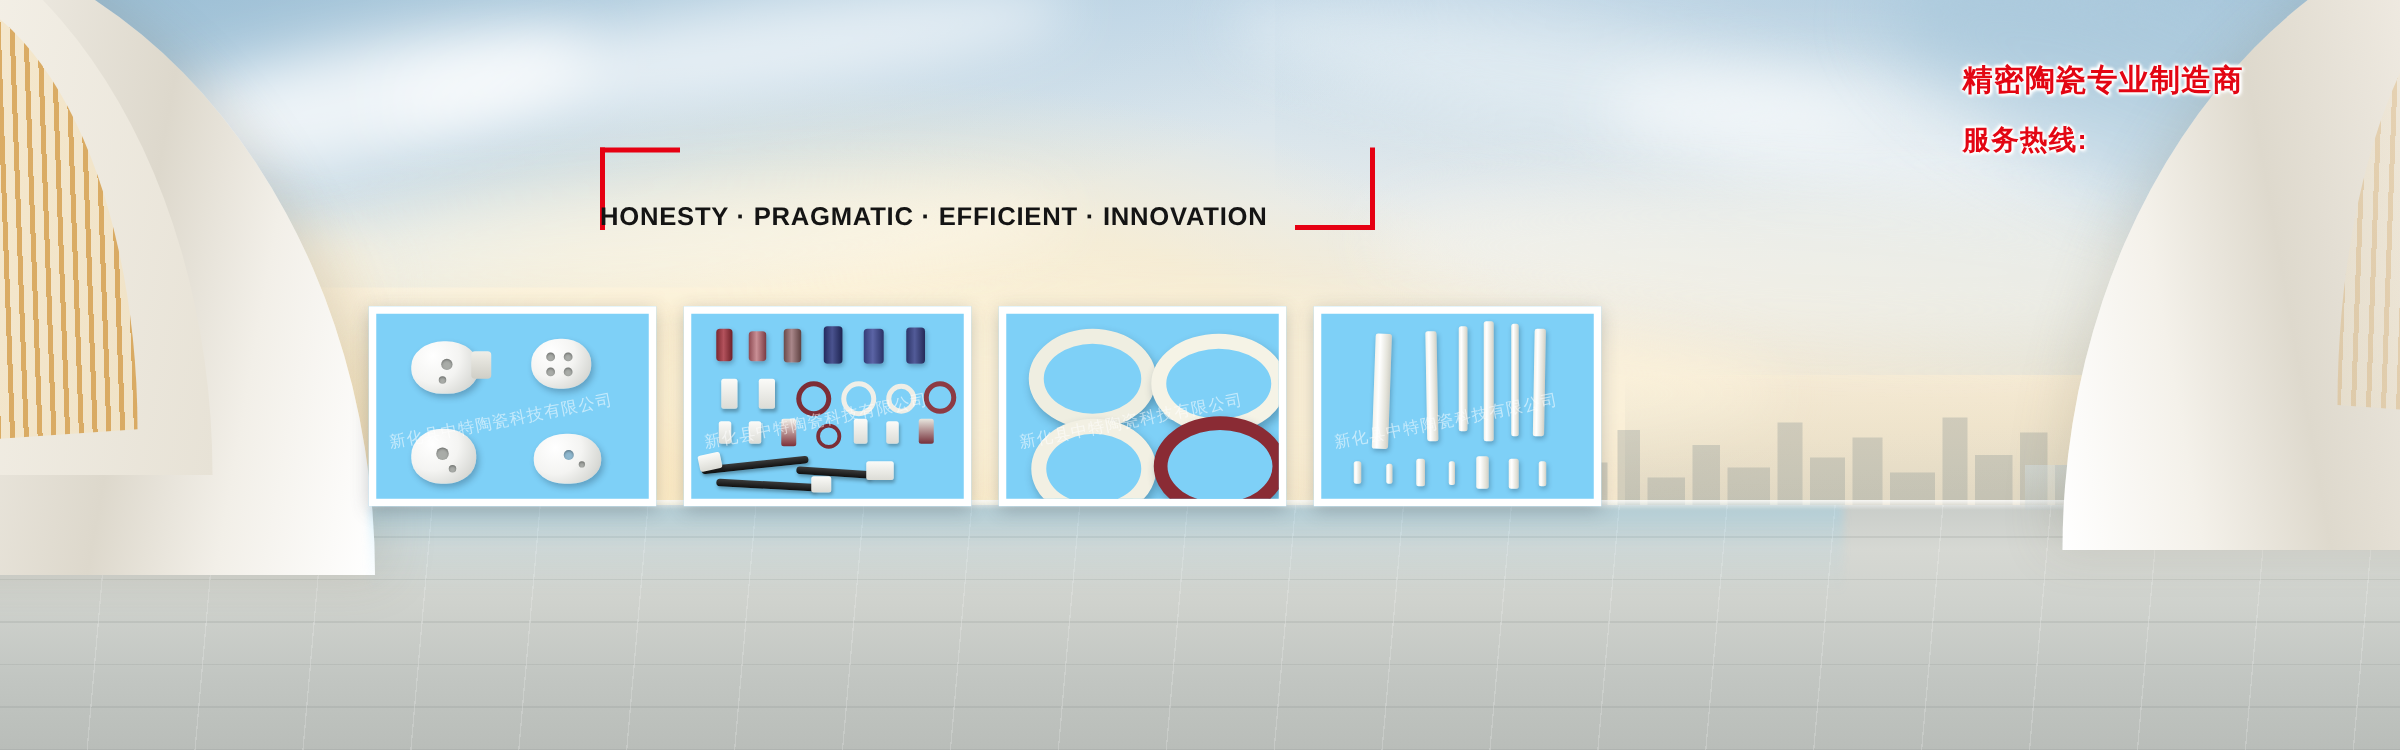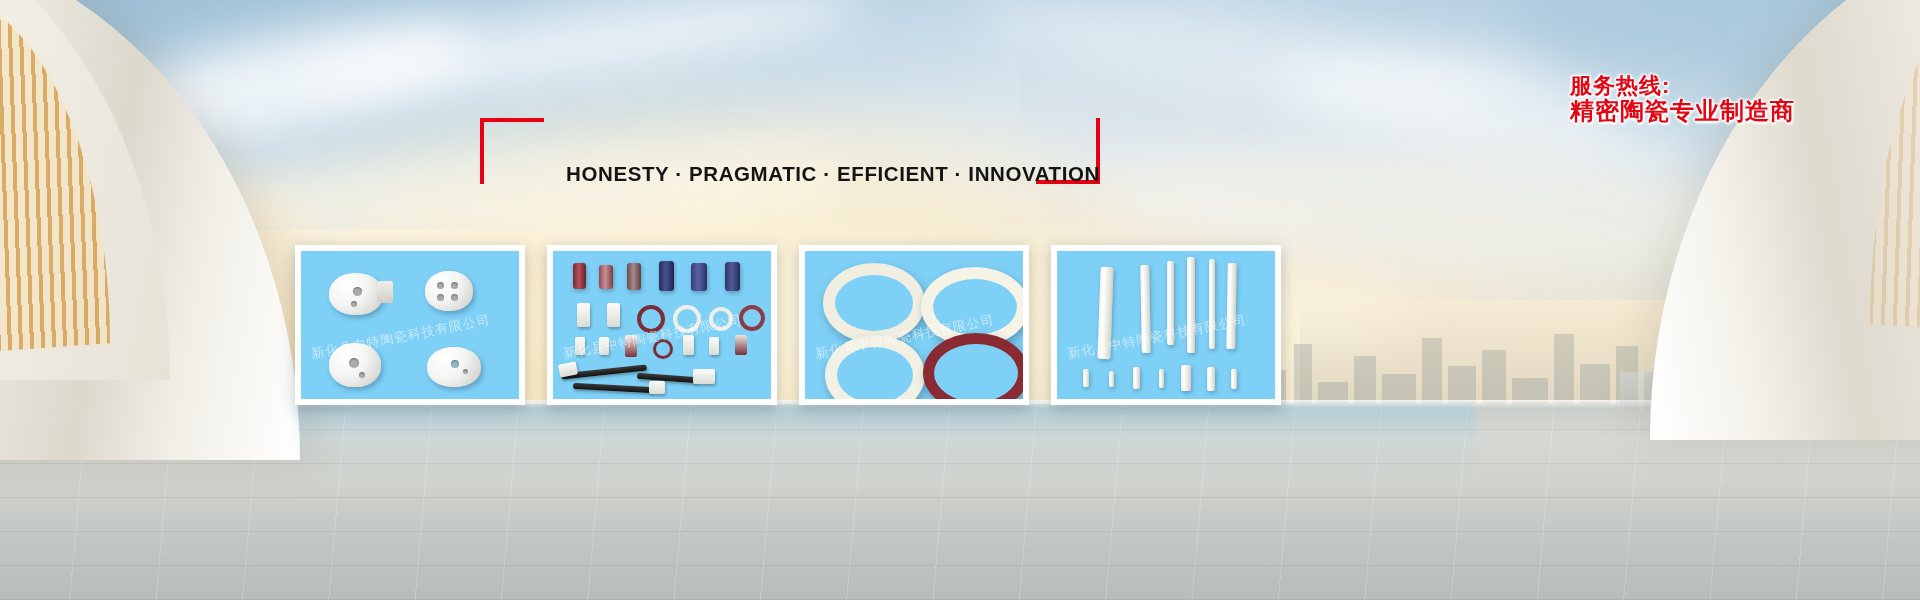--- a/index.html
+++ b/index.html
@@ -138,21 +138,21 @@
     text-align:center;
     font-family:"DejaVu Serif","Liberation Serif",serif;
     font-size:40px;font-weight:700;letter-spacing:5px;
     color:#e60012;
     text-shadow:
       2px 0 2px #fff,-2px 0 2px #fff,0 2px 2px #fff,0 -2px 2px #fff,
       2px 2px 3px #fff,-2px -2px 3px #fff,2px -2px 3px #fff,-2px 2px 3px #fff;
     white-space:nowrap;
   }
   .slogan-en{
-    position:absolute;left:0;top:62px;width:620px;
+    position:absolute;left:0;top:62px;width:528px;
     text-align:right;
     font-family:"Liberation Sans","DejaVu Sans",sans-serif;
     font-size:20.5px;font-weight:700;letter-spacing:.6px;
     color:#141414;
     white-space:nowrap;
   }
 
   
   .rightinfo{position:absolute;left:1570px;top:52px;width:330px;}
   .ri-line{
@@ -285,22 +285,22 @@
     <div class="slatsR"></div>
   </div>
 
   <div class="slogan-wrap">
     <div class="bracket br-tl"></div>
     <div class="bracket br-br"></div>
     <div class="slogan-en">HONESTY · PRAGMATIC · EFFICIENT · INNOVATION</div>
   </div>
 
   <div class="rightinfo">
+    <div class="ri-line ri-title">精密陶瓷专业制造商</div>
     <div class="ri-line ri-hot">服务热线:</div>
-    <div class="ri-line ri-title">精密陶瓷专业制造商</div>
   </div>
 
   <div class="reflect"></div>
 
   <div class="panels">
 
     <div class="panel p1">
       <div class="pp insul" style="left:28px;top:22px;width:54px;height:42px;">
         <div class="hole" style="left:24px;top:14px;width:9px;height:9px;"></div>
         <div class="hole" style="left:22px;top:28px;width:6px;height:6px;"></div>

